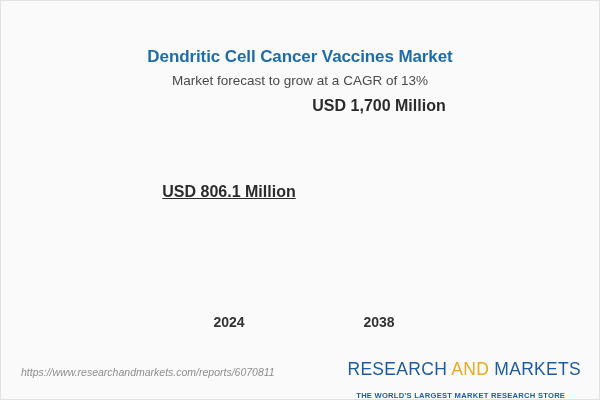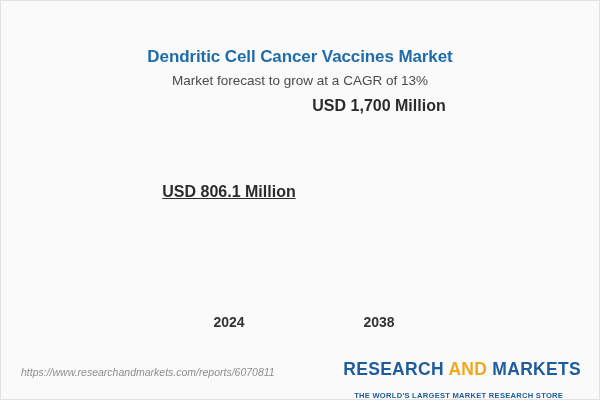--- a/index.html
+++ b/index.html
@@ -101,21 +101,21 @@
     font-style: italic;
   }
   .logo {
     position: absolute;
     right: 18px;
     top: 8px;
     text-align: center;
   }
   .logo-main {
     font-size: 17.5px;
-    font-weight: bold;
+    font-weight: normal;
     letter-spacing: 0.3px;
     color: #1f5c9e;
     line-height: 20px;
     white-space: nowrap;
     margin-left: 7px;
   }
   .logo-and { color: #f0a91e; }
   .logo-tagline {
     margin-top: 12px;
     font-size: 7.6px;

